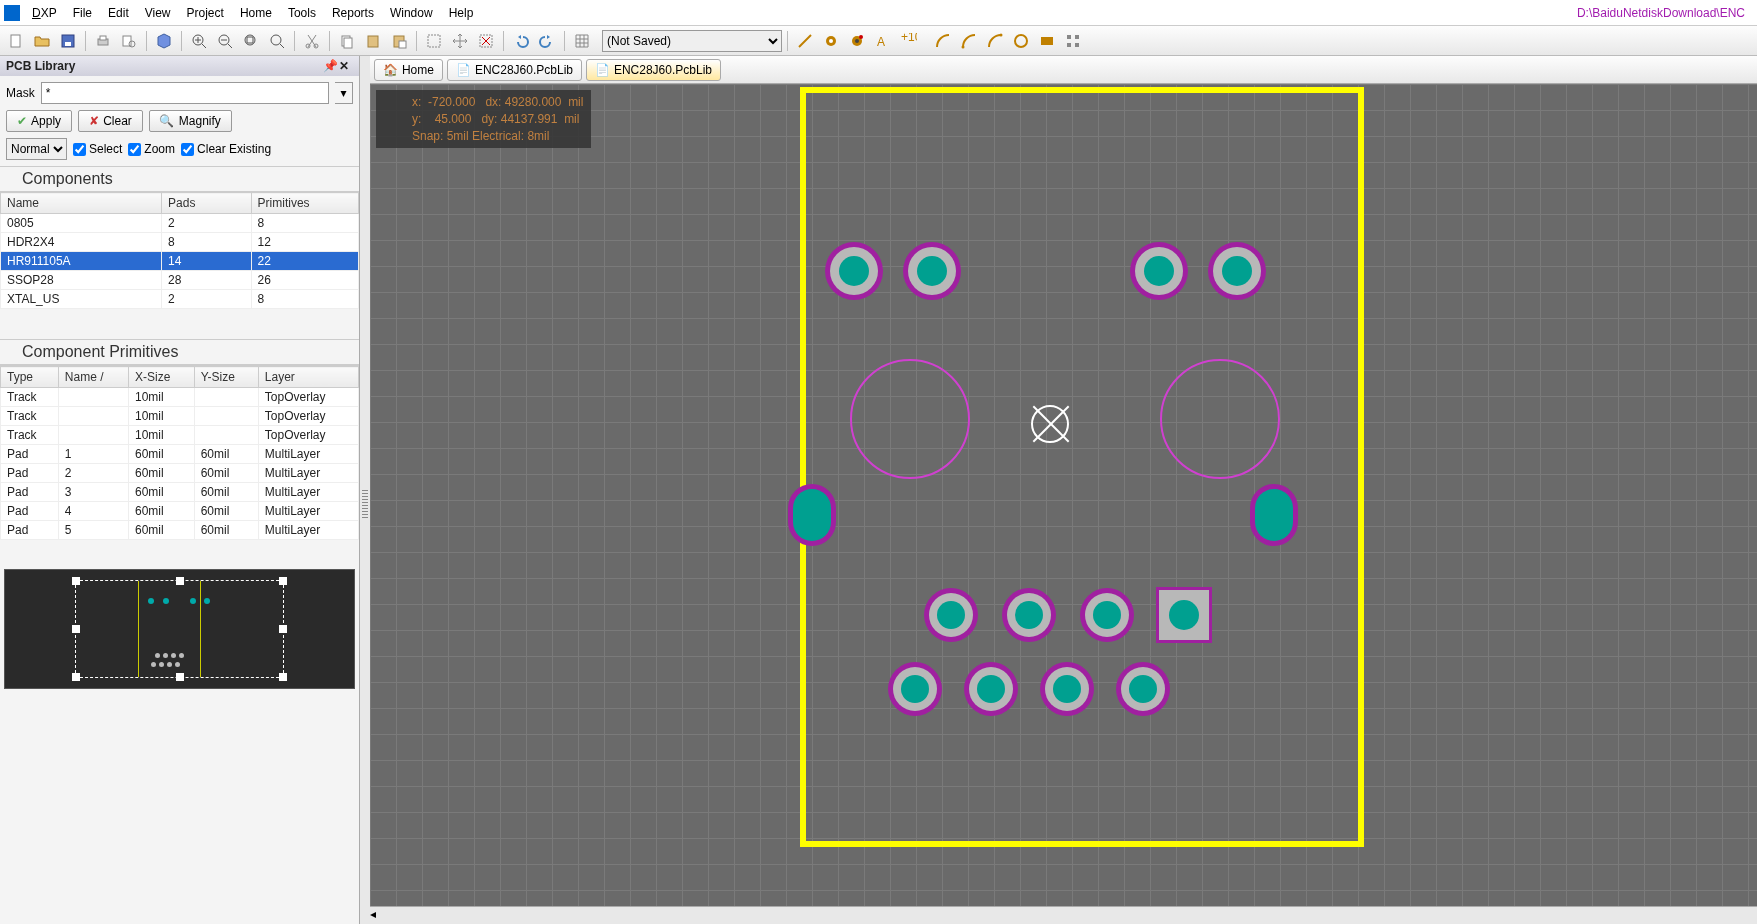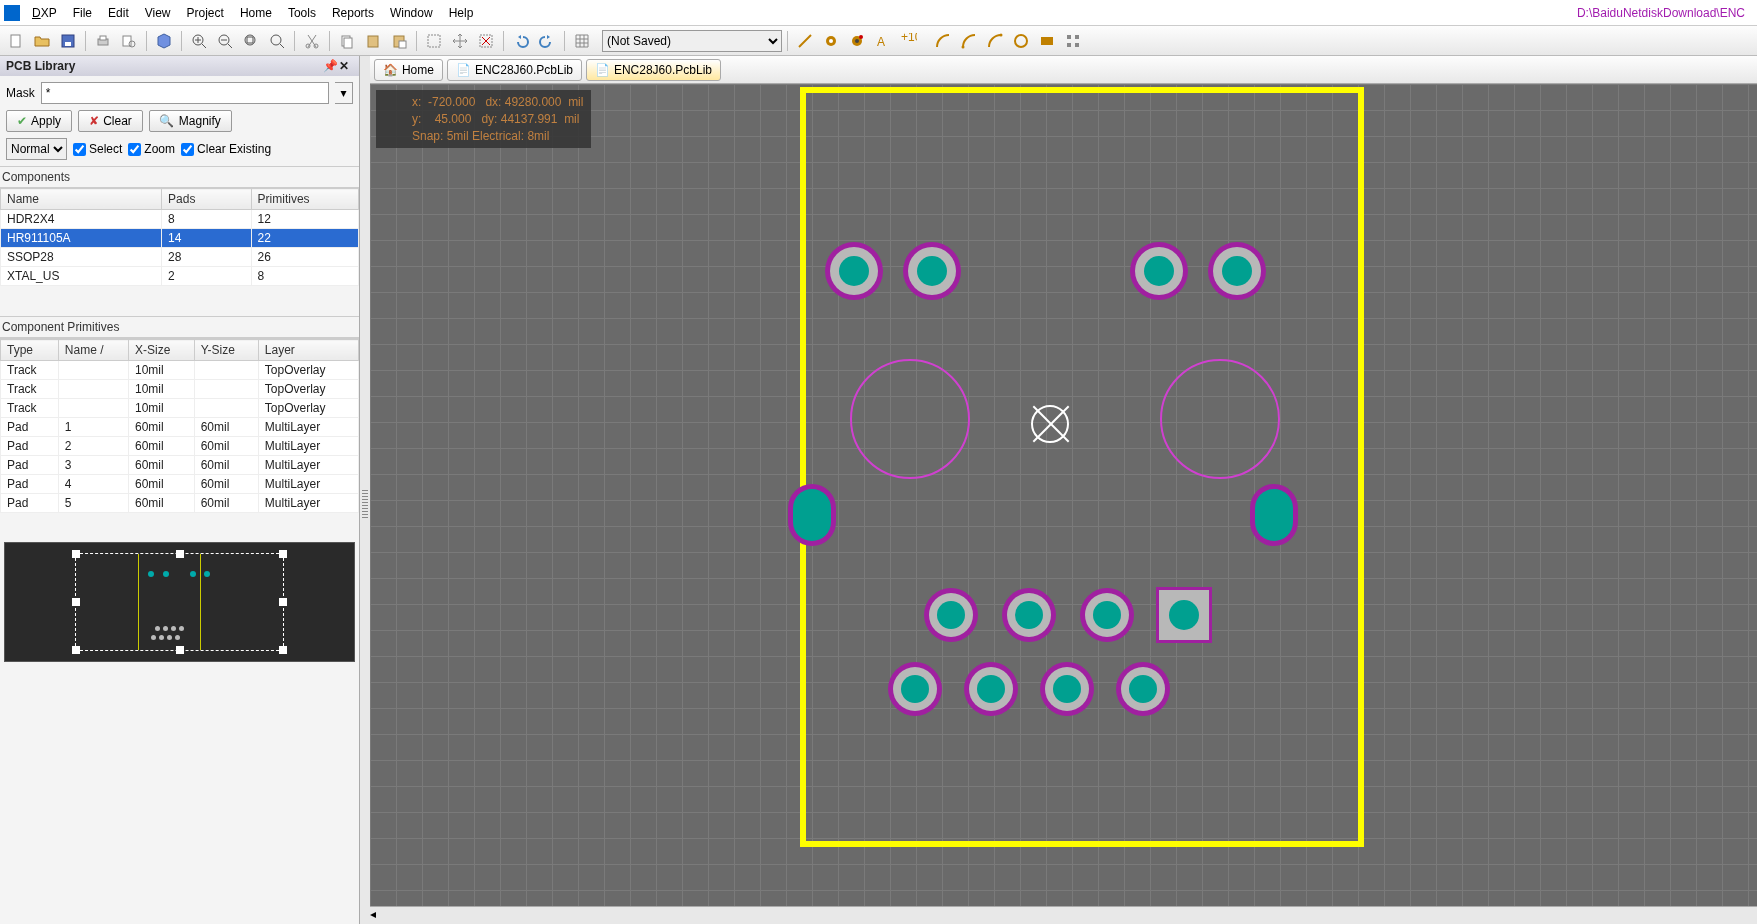--- a/index.html
+++ b/index.html
@@ -19,21 +19,21 @@
 .lp-title .ticon{margin-left:auto;display:flex;gap:2px;}
 .lp-title .ticon span{width:14px;height:14px;display:inline-block;}
 .maskrow{display:flex;align-items:center;padding:6px 6px;gap:6px;}
 .maskrow input{flex:1;height:22px;border:1px solid #999;padding:0 4px;}
 .maskrow .dd{width:18px;height:22px;border:1px solid #999;border-left:none;display:flex;align-items:center;justify-content:center;}
 .btnrow{display:flex;gap:6px;padding:0 6px 6px;}
 .btnrow .btn{border:1px solid #999;background:linear-gradient(#fff,#e8e8e8);padding:3px 10px;border-radius:2px;display:flex;align-items:center;gap:4px;}
 .optrow{display:flex;gap:6px;padding:0 6px 6px;flex-wrap:wrap;}
 .optrow select{height:22px;border:1px solid #999;}
 .optrow label{display:flex;align-items:center;gap:3px;}
-.section-h{background:#f4f4f4;border:1px solid #ccc;border-left:none;border-right:none;padding:3px 2px;font-size:12px;color:#333;}
+.section-h{background:#f4f4f4;border:1px solid #ccc;border-left:none;border-right:none;padding:3px 22px;font-size:16px;color:#333;}
 .grid{flex:0 0 auto;overflow:auto;}
 .grid table{width:100%;border-collapse:collapse;background:#fff;}
 .grid th{background:linear-gradient(#fafafa,#eaeaea);border:1px solid #ccc;text-align:left;padding:3px 6px;font-weight:normal;color:#333;}
 .grid td{border:1px solid #eee;padding:2px 6px;color:#222;}
 .grid tr.sel td{background:#2a6bd1;color:#fff;}
 .primgrid{flex:1;overflow:auto;position:relative;border-top:1px solid #ccc;}
 .thumb{height:120px;background:#2a2a2a;margin:4px;position:relative;border:1px solid #555;}
 .thumb .box{position:absolute;left:70px;top:10px;right:70px;bottom:10px;border:1px dashed #fff;}
 .thumb .sq{position:absolute;width:8px;height:8px;background:#fff;}
 .canvaswrap{flex:1;display:flex;flex-direction:column;background:#6a6a6a;}
@@ -320,20 +320,25 @@
       <table>
         <tbody>
             <tr>
               <th style="width:45%">Name</th>
               <th style="width:25%">Pads</th>
               <th>Primitives</th>
             </tr>
         </tbody>
           <tbody id="comp-body">
             <tr>
+              <td>0805</td>
+              <td>2</td>
+              <td>8</td>
+            </tr>
+            <tr>
               <td>HDR2X4</td>
               <td>8</td>
               <td>12</td>
             </tr>
             <tr class="sel">
               <td>HR911105A</td>
               <td>14</td>
               <td>22</td>
             </tr>
             <tr>

